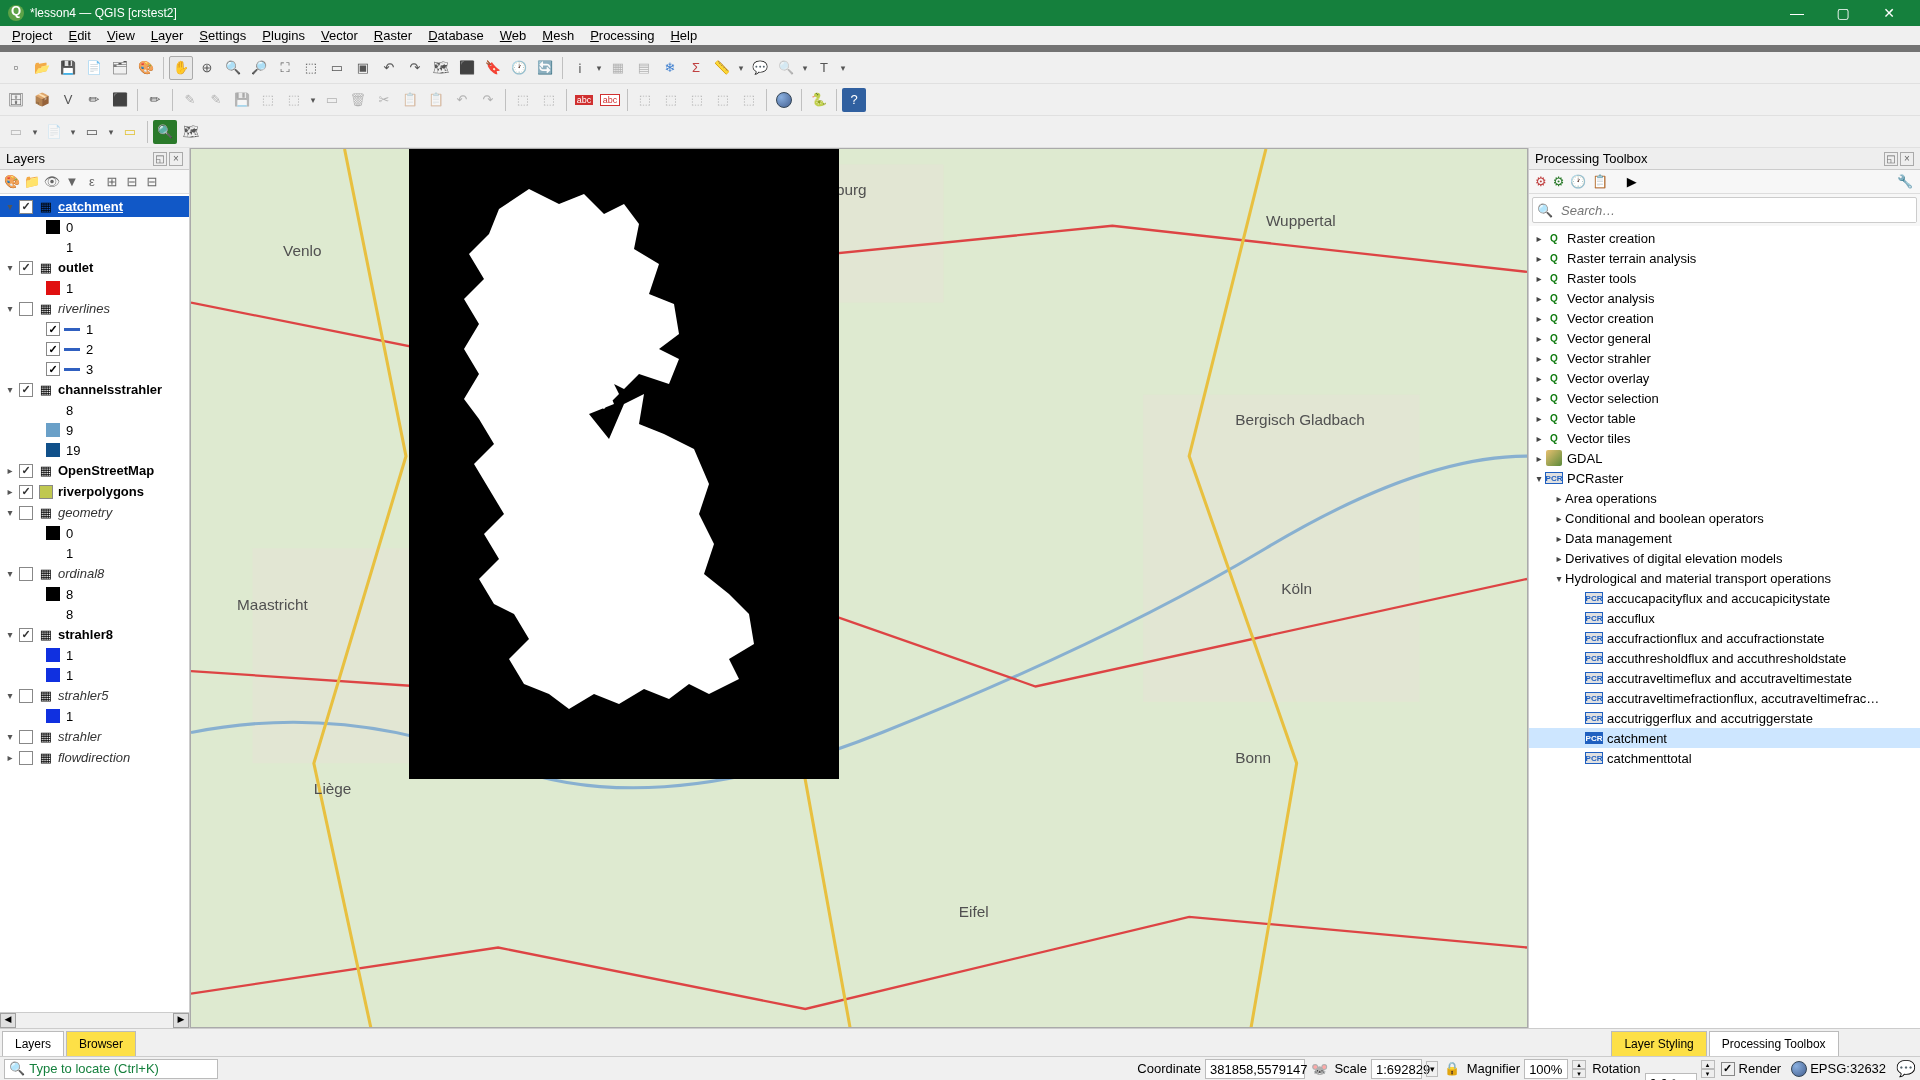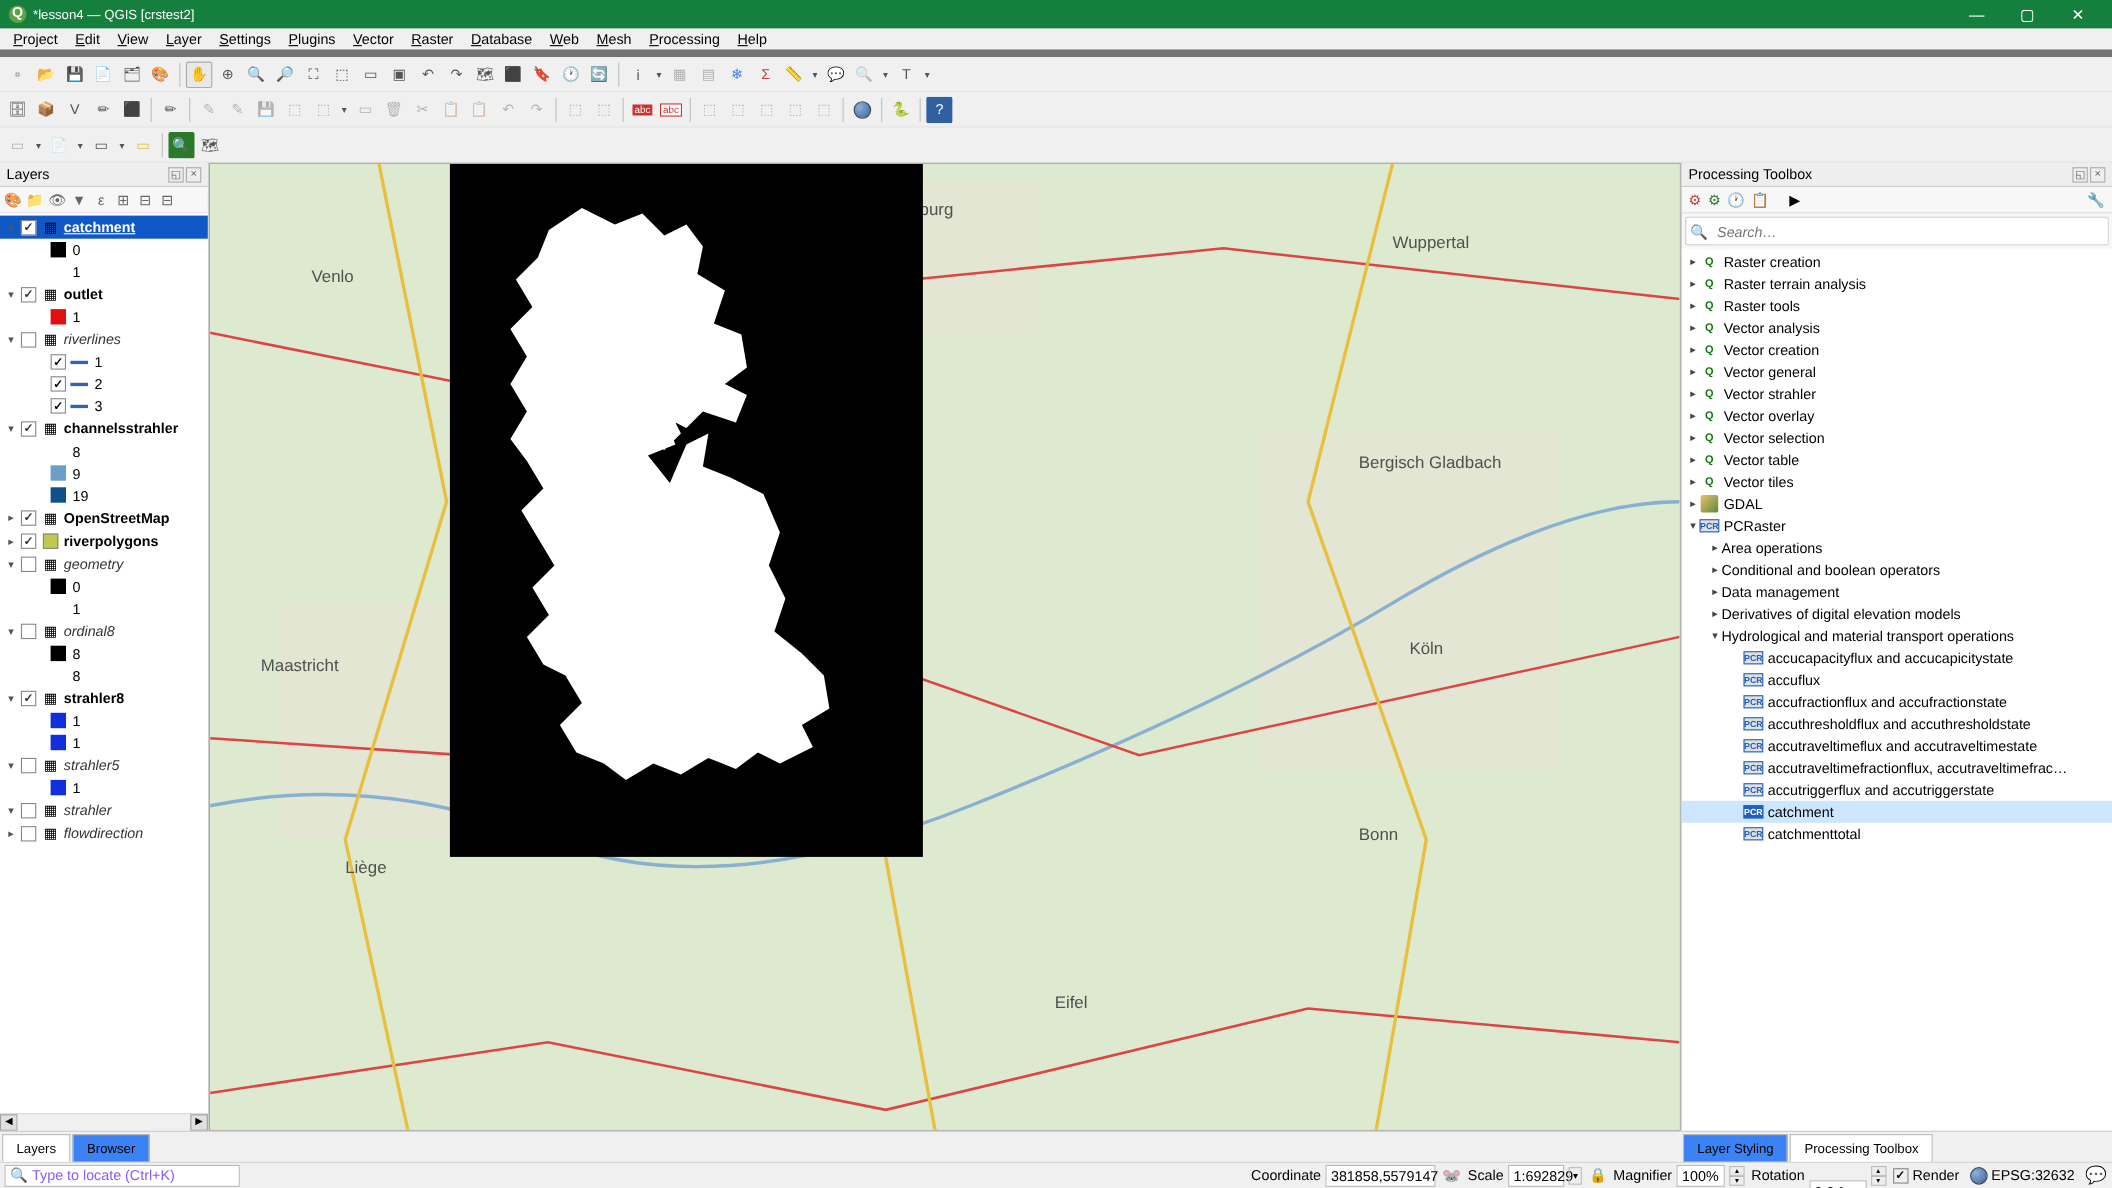--- a/index.html
+++ b/index.html
@@ -52,21 +52,21 @@
 .layer-row.selected { background: #1158c7; }
 .layer-row.selected .label { color: #fff; text-decoration: underline; font-weight:600;}
 .sub-row { padding-left: 46px; display:flex; align-items:center; height:20px;}
 .sub-row .chk { width:14px; height:14px; border:1px solid #888; background:#fff; margin-right:4px; display:flex; align-items:center; justify-content:center; font-size:11px; font-weight:bold;}
 .sub-row .sw { width:14px; height:14px; margin-right:6px; }
 .sub-row .line-sw { width:16px; height:3px; margin-right:6px;}
 .sub-row .val { font-size:13px; }
 
 .bottom-tabs { height: 28px; border-top: 1px solid #ccc; display: flex; align-items: flex-end; background:#f0f0f0;}
 .btab { padding: 5px 12px; border: 1px solid #bbb; background: #fff; border-bottom:none; margin-left:2px; font-size:12px;}
-.btab.inactive { background:#3b82f6; }
+.btab.inactive { background:#fde047; }
 
 
 .map-canvas { flex: 1; position: relative; background: #e8f0d8; overflow:hidden; border:1px solid #aaa;}
 .basemap { position:absolute; inset:0; }
 .raster-overlay { position:absolute; left:218px; top:0px; width:430px; height:630px; background:#000; }
 
 
 .right-panel { width: 392px; background: #f7f7f7; border-left: 1px solid #ccc; display: flex; flex-direction: column; }
 .proc-toolbar { height:24px; display:flex; align-items:center; padding:0 6px; gap:6px; border-bottom:1px solid #ddd;}
 .proc-search { height: 26px; display:flex; align-items:center; border:1px solid #ccc; margin:3px; background:#fff; border-radius:2px;}
@@ -614,30 +614,30 @@
       </div>
   </div>
 </div>
 
 <div style="display:flex; height:28px;">
   <div class="bottom-tabs" style="width:190px;">
     <div class="btab">Layers</div>
     <div class="btab inactive">Browser</div>
   </div>
   <div style="flex:1; background:#f0f0f0; border-top:1px solid #ccc;"></div>
-  <div class="bottom-tabs" style="width:392px;">
+  <div class="bottom-tabs" style="width:392px;justify-content:center;">
     <div class="btab inactive">Layer Styling</div>
     <div class="btab">Processing Toolbox</div>
   </div>
 </div>
 
 <div class="statusbar">
   <div class="locator">
     <span class="sicon">🔍</span>
-    <span style="font-style:normal; color:#8b5cf6;">Type to locate (Ctrl+K)</span>
+    <span style="font-style:normal; color:#15803d;">Type to locate (Ctrl+K)</span>
   </div>
   <div style="flex:1;"></div>
   <div class="sb-field">
     <span>Coordinate</span>
     <span class="sb-input" style="width:100px;">381858,5579147</span>
   </div>
   <span style="font-size:14px;">🐭</span>
   <div class="sb-field">
     <span>Scale</span>
     <span class="sb-input" style="width:51px;">1:692829</span>

